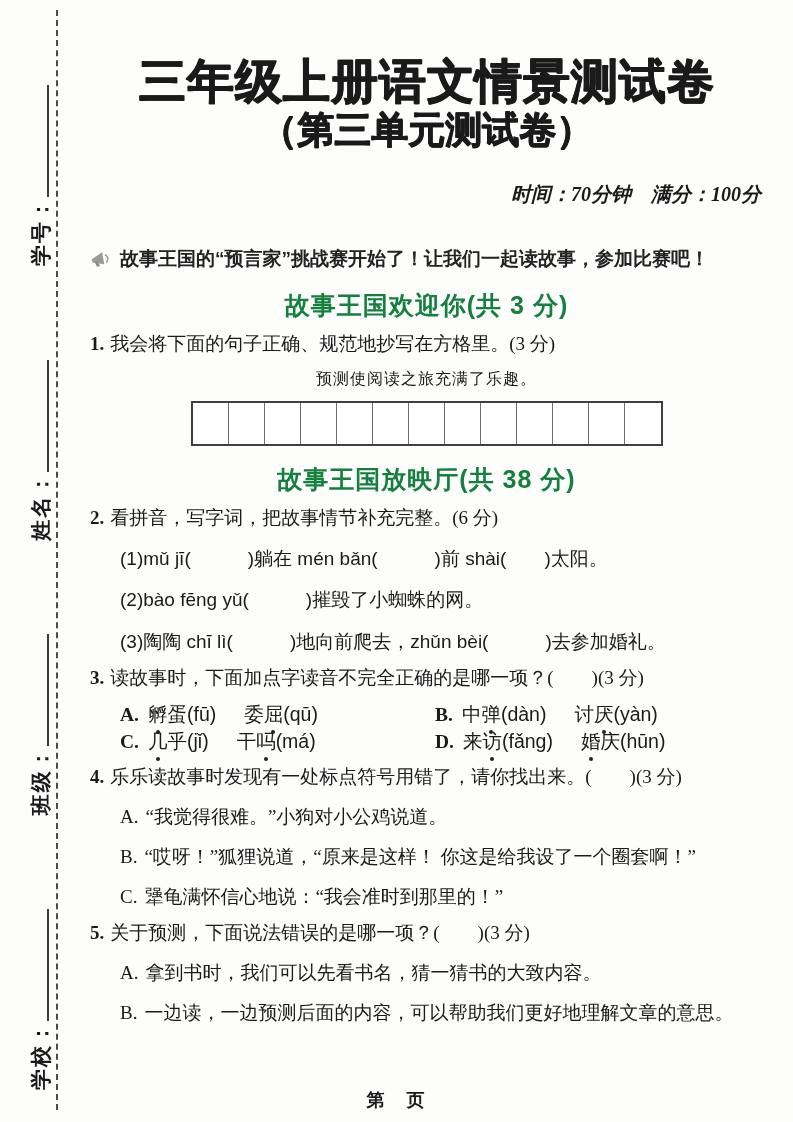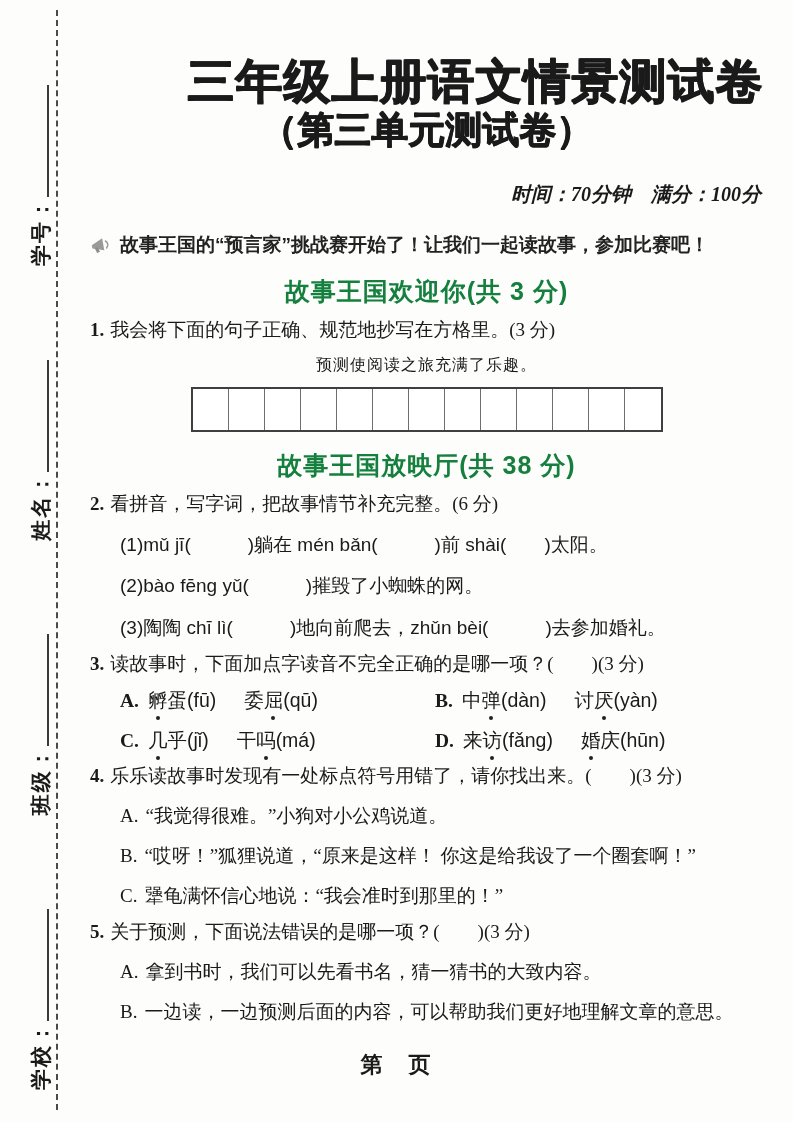--- a/index.html
+++ b/index.html
@@ -17,69 +17,69 @@
   .sidebar {
     position:absolute; top:1090px; left:10px; width:1005px; height:44px;
     transform-origin:0 0; transform:rotate(-90deg);
     display:flex; justify-content:space-between; align-items:flex-end;
   }
   .sb-item { display:flex; align-items:flex-end; }
   .sb-label { font-size:21px; font-weight:bold; line-height:1.2; letter-spacing:2px; }
   .sb-line { width:112px; border-bottom:2px solid #3a3a3a; margin-bottom:5px; }
   .content { position:absolute; left:90px; top:0; width:673px; }
   .title {
-    margin-top:54px; text-align:right; font-size:47px; font-weight:bold;
+    margin-top:54px; text-align:center; font-size:47px; font-weight:bold;
     font-family:"Liberation Sans","DejaVu Sans",sans-serif; letter-spacing:1px;
     text-shadow:0.9px 0 currentColor, 0 0.9px currentColor, 0.9px 0.9px currentColor;
     line-height:1.15;
   }
   .subtitle {
     text-align:center; font-size:37px; font-weight:bold;
     font-family:"Liberation Sans","DejaVu Sans",sans-serif;
     text-shadow:0.8px 0 currentColor, 0 0.8px currentColor, 0.8px 0.8px currentColor;
     line-height:1.2;
   }
   .meta { margin-top:29px; text-align:right; font-size:20px; font-weight:bold; padding-right:2px;font-style:italic; }
   .intro {
-    margin-top:24px; display:flex; align-items:center; gap:7px;
+    margin-top:38px; display:flex; align-items:center; gap:7px;
     font-family:"Liberation Sans","DejaVu Sans",sans-serif;
     font-size:19px; font-weight:bold; color:#222; white-space:nowrap;
   }
   .intro .icon { flex:0 0 auto; display:inline-flex; transform:rotate(-10deg); }
   .section-heading {
     margin-top:17px; text-align:center; font-size:25px; font-weight:bold;
     font-family:"Liberation Sans","DejaVu Sans",sans-serif; color:#15803d; letter-spacing:1px;
   }
   .q-stem { margin-top:9px; font-size:19px; line-height:1.4; }
   .q-num { font-weight:bold; margin-right:6px; }
   .copy-sentence { margin-top:11px; text-align:center; font-size:16px; letter-spacing:1px; }
   .copy-grid { width:472px; height:45px; margin:11px auto 0; display:flex; border:2px solid #3f3f3f; background:#fff; }
   .copy-grid .cell { flex:1 1 0; }
   .copy-grid .cell + .cell { border-left:1px solid #6e6e6e; }
   .sub-item {
     margin-top:13px; padding-left:30px; font-size:19px; line-height:1.5;
     font-family:"Liberation Sans","DejaVu Sans",sans-serif;
   }
   .opt-grid {
     margin-top:9px; padding-left:30px; display:grid; grid-template-columns:315px 1fr;
-    row-gap:13px; font-size:19.5px;
+    font-size:19.5px;
     font-family:"Liberation Sans","DejaVu Sans",sans-serif;
   }
   .opt-label { font-weight:bold; margin-right:9px; font-family:"Liberation Serif",serif; }
   .word2 { margin-left:28px; }
   .em-dot { position:relative; display:inline-block; }
   .em-dot::after {
     content:""; position:absolute; left:50%; margin-left:-2px; bottom:-6px;
     width:4px; height:4px; border-radius:50%; background:#222;
   }
   .opt-line { margin-top:13.5px; padding-left:30px; font-size:19px; line-height:1.4; }
   .opt-line .opt-letter { margin-right:7px; }
   .page-footer {
-    position:absolute; left:0; right:0; bottom:42px; text-align:center;
-    font-size:22px; font-weight:bold; letter-spacing:2px;
+    position:absolute; left:0; right:0; bottom:10px; text-align:center;
+    font-size:18px; font-weight:bold; letter-spacing:2px;
   }
 </style>
 </head>
 <body>
 
 <div class="page">
 
   <div class="fold-line"></div>
 
   <div class="sidebar">

